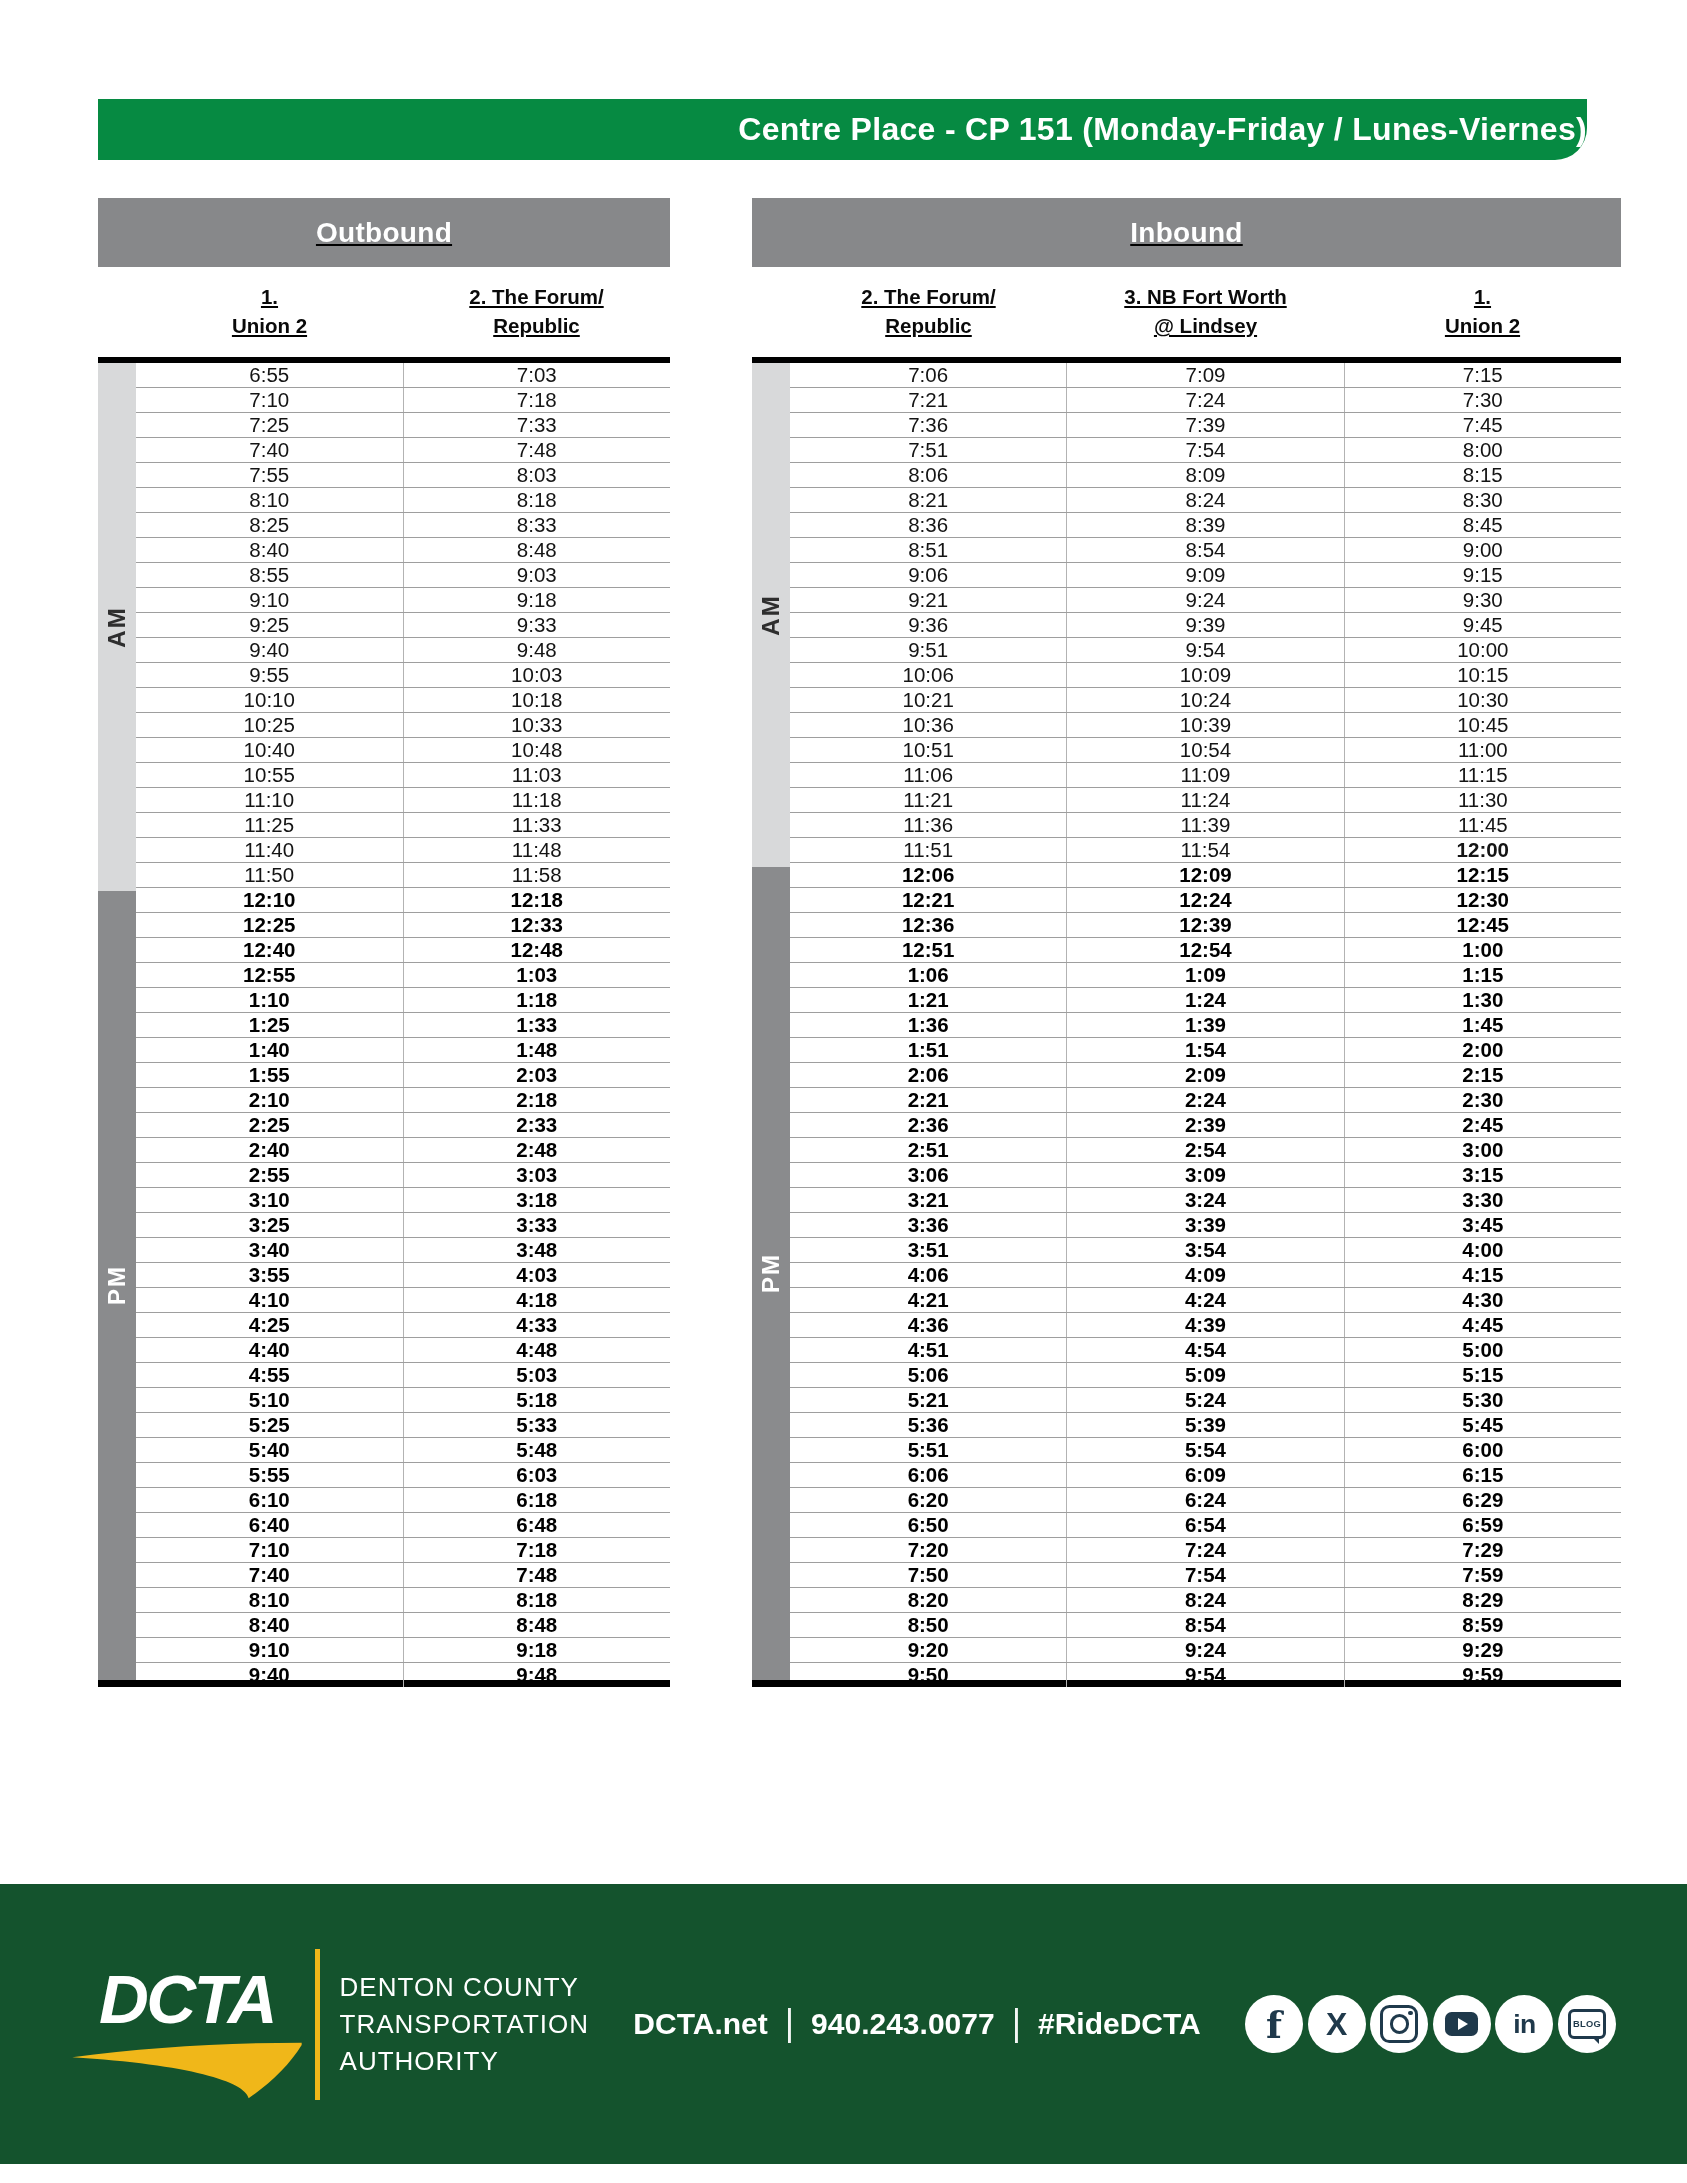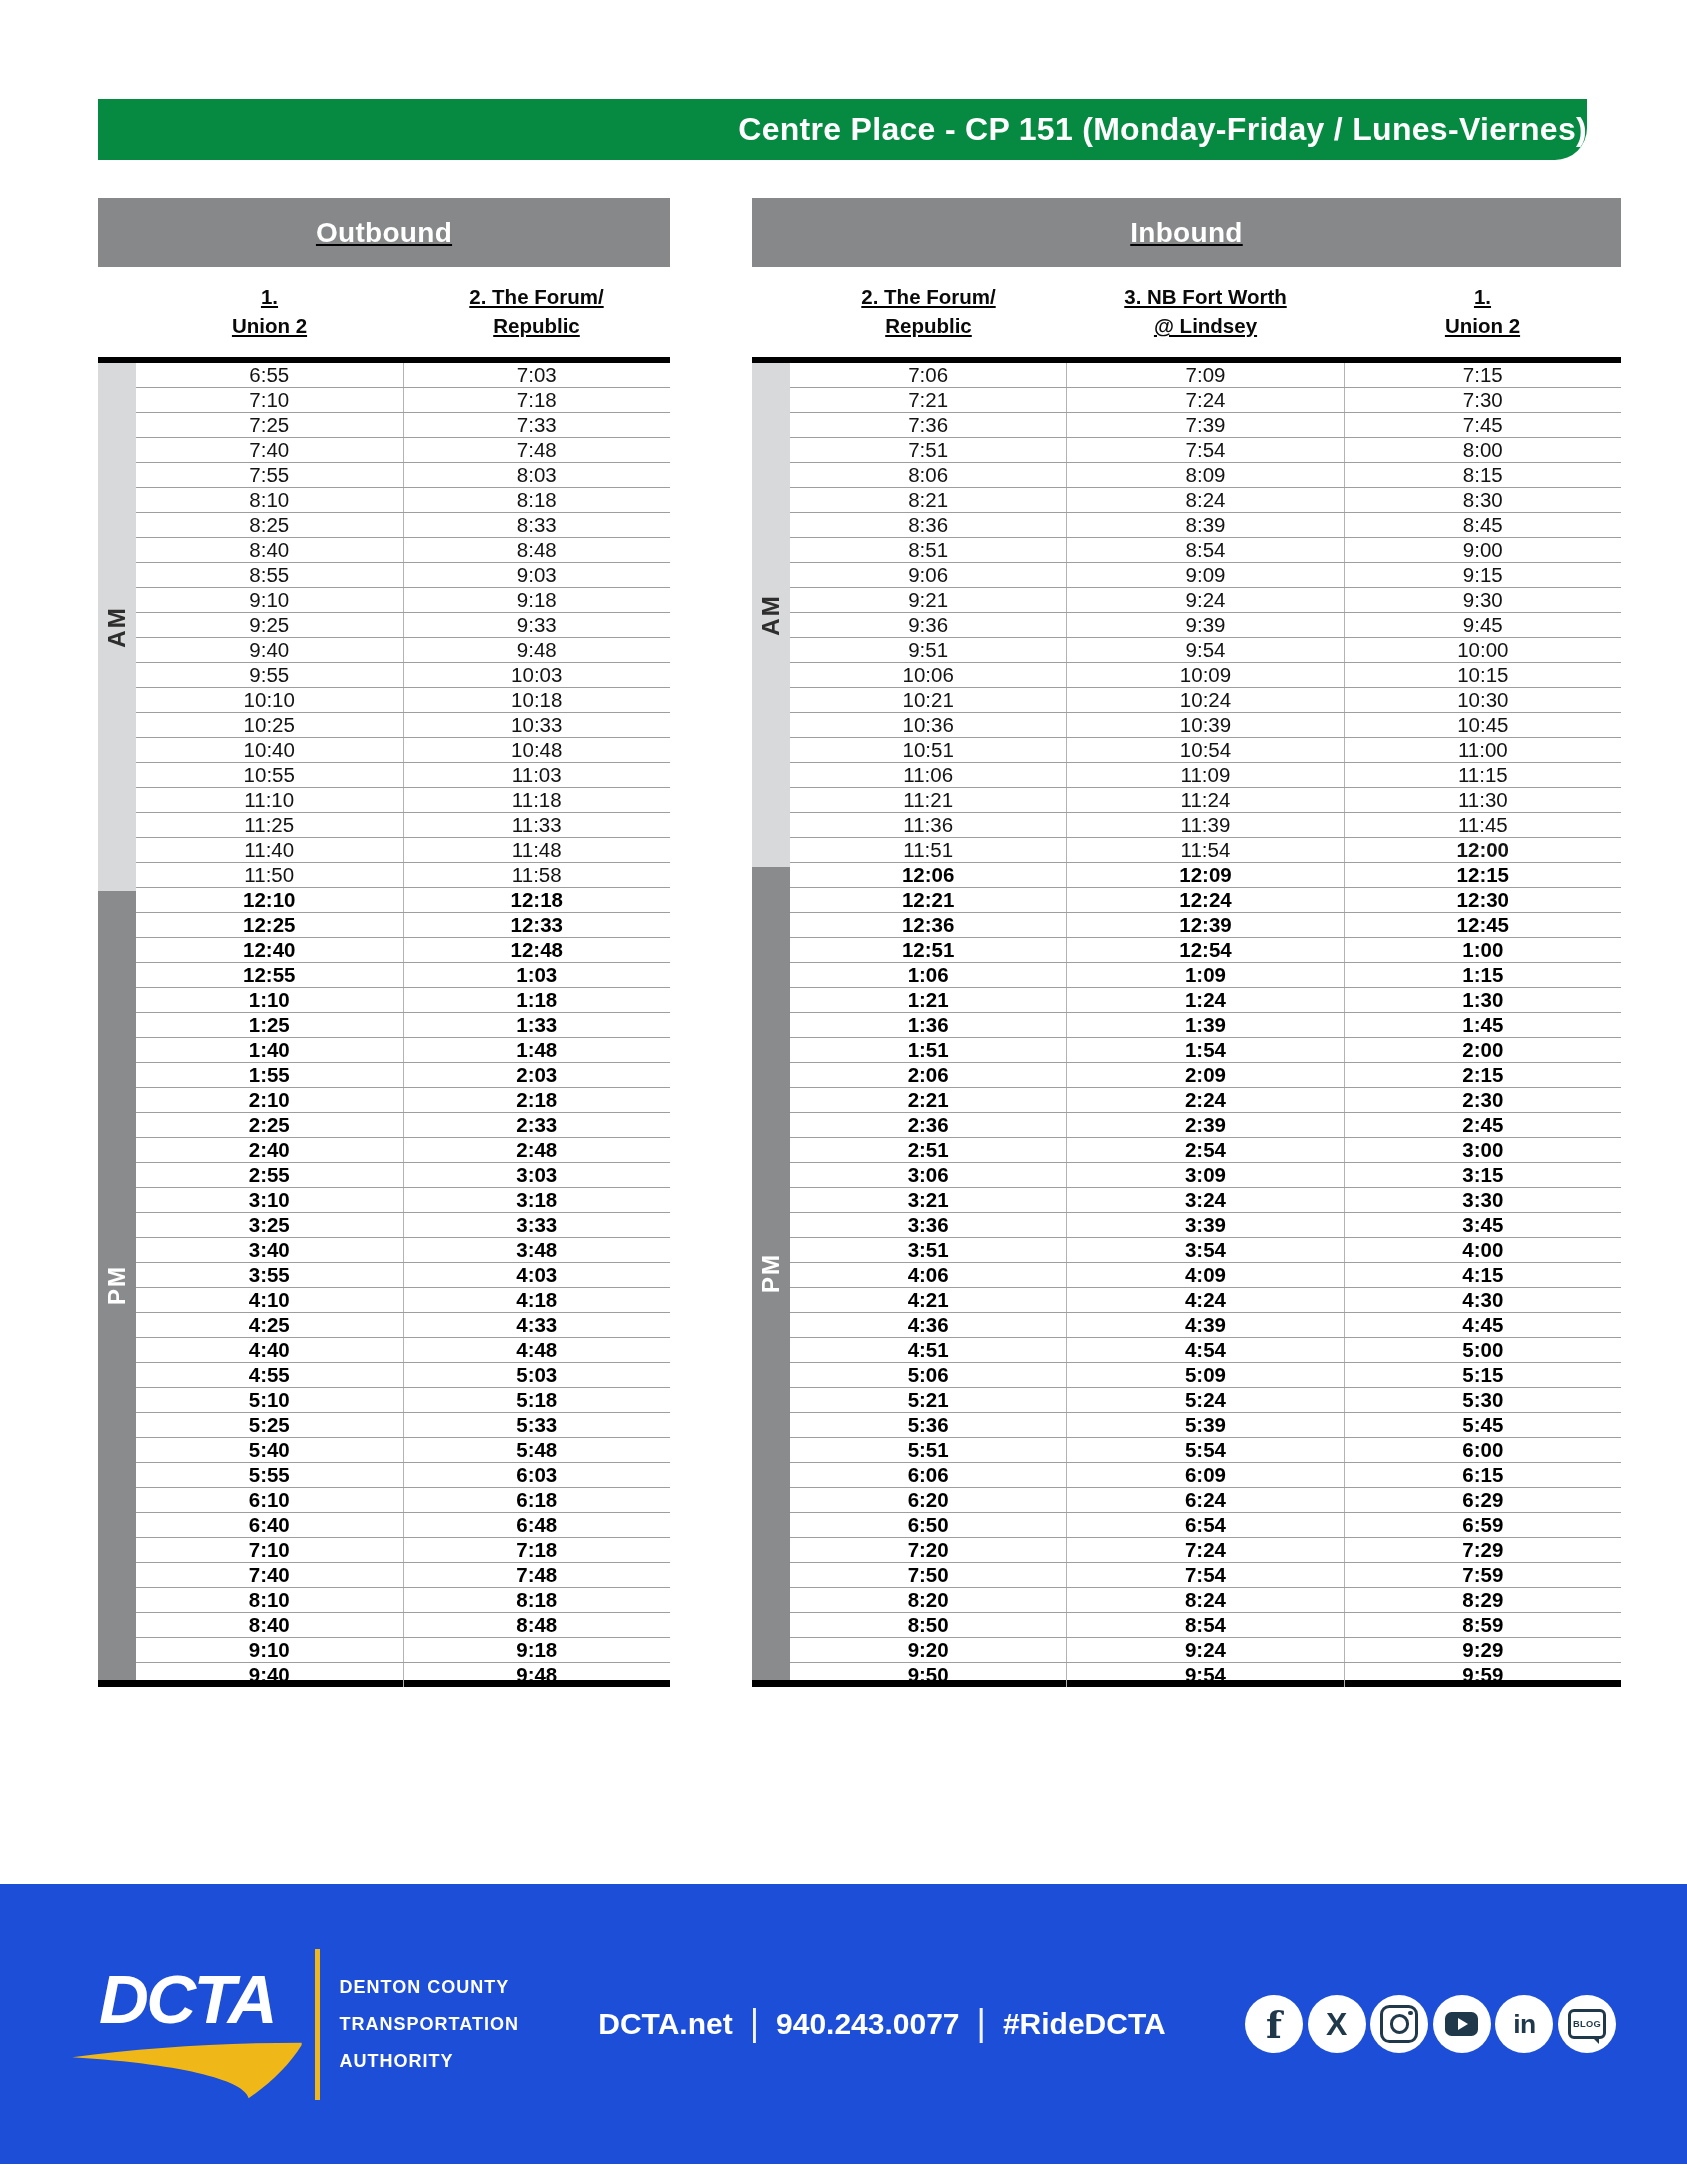--- a/index.html
+++ b/index.html
@@ -44,33 +44,33 @@
     flex:1;display:flex;align-items:center;justify-content:center;
     font-size:20.5px;
   }
   .cell + .cell{border-left:0.7px solid #b3b3b3;}
   .row.am .cell{font-weight:400;color:#141414;}
   .row.pm .cell{font-weight:700;color:#000;}
   .cell.boldcell{font-weight:700 !important;color:#000;}
 
   
   .footer{
-    position:absolute;left:0;top:1884px;width:1687px;height:280px;background:#1d4ed8;
+    position:absolute;left:0;top:1884px;width:1687px;height:280px;background:#14532d;
     display:flex;align-items:center;box-sizing:border-box;padding:0 71px;
   }
   .logo{display:flex;align-items:center;}
   .logo-mark{position:relative;width:232px;height:152px;}
   .logo-word{
     position:absolute;left:0;top:12px;width:100%;text-align:center;
     color:#fff;font-size:69px;font-weight:900;font-style:italic;letter-spacing:-2.6px;
   }
   .logo-swoosh{position:absolute;left:0;top:91px;width:232px;height:61px;}
   .logo-divider{width:4.6px;height:151px;background:#F0B719;margin:0 20px 0 12px;}
   .logo-org{display:flex;flex-direction:column;justify-content:center;}
-  .logo-org span{color:#fff;font-size:18px;letter-spacing:1px;line-height:37px;font-weight:700;}
+  .logo-org span{color:#fff;font-size:26px;letter-spacing:1px;line-height:37px;font-weight:400;}
   .contact{
     flex:1;display:flex;align-items:center;justify-content:center;gap:17px;
     color:#fff;font-size:30px;font-weight:700;
   }
   .contact .pipe{font-weight:300;font-size:36px;opacity:.95;position:relative;top:-1.3px;}
   .socials{display:flex;gap:4.6px;}
   .sicon{
     width:58px;height:58px;border-radius:50%;background:#fff;color:#1F394B;
     display:flex;align-items:center;justify-content:center;position:relative;
   }

